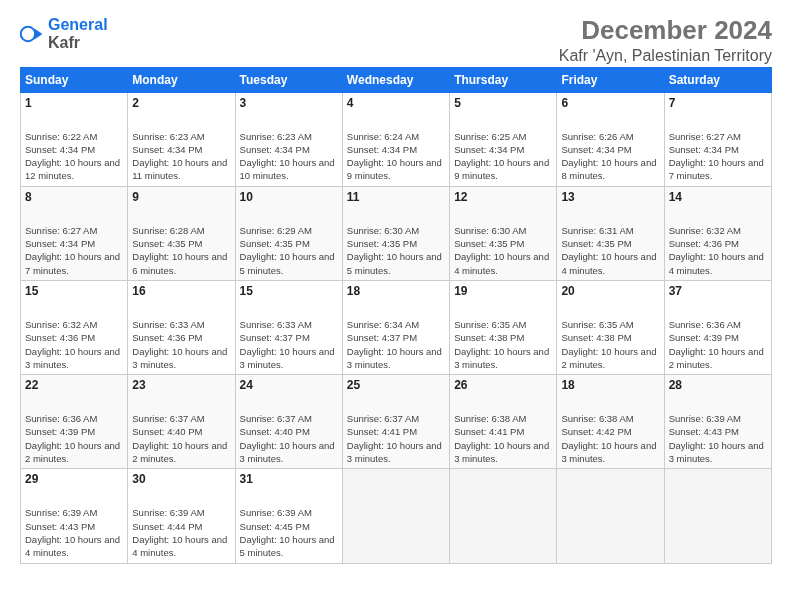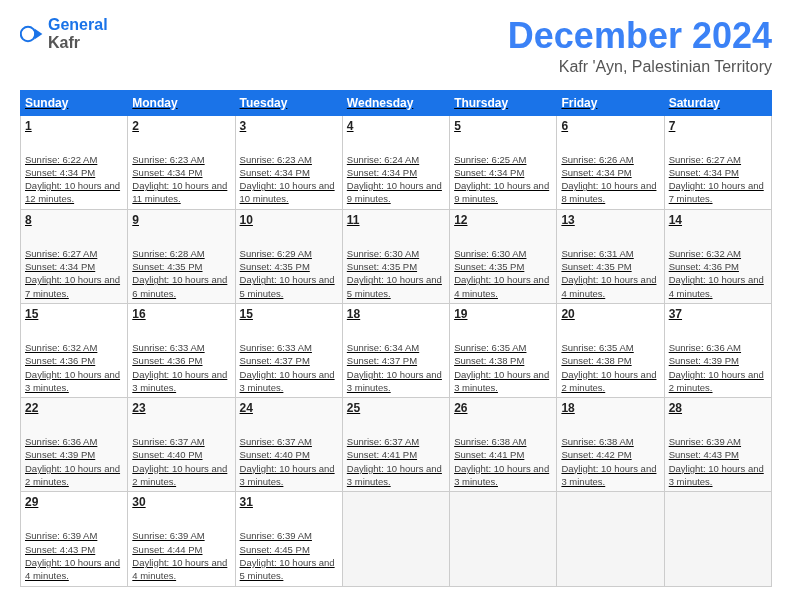--- a/index.html
+++ b/index.html
@@ -13,51 +13,50 @@
     .page {
       width: 792px;
       height: 612px;
       padding: 16px 20px 12px 20px;
       background: #fff;
     }
     .header {
       display: flex;
       justify-content: space-between;
       align-items: flex-start;
-      margin-bottom: 14px;
+      margin-bottom: 2px;
       gap: 12px;
     }
     .logo {
       display: flex;
       align-items: center;
       gap: 4px;
     }
     .logo-icon {
       width: 24px;
       height: 24px;
     }
     .title-area {
       text-align: right;
     }
     .main-title {
-      font-size: 36px;
+      font-size: 26px;
       font-weight: bold;
-      color: #3b82f6;
+      color: #737373;
       line-height: 1.1;
     }
     .subtitle {
       font-size: 16px;
       color: #555;
       margin-top: 2px;
     }
     .calendar-table {
       width: 100%;
       border-collapse: collapse;
       font-size: 10px;
-      text-decoration: underline;
     }
     .calendar-table thead th {
       background: #1a73e8;
       color: #fff;
       padding: 5px 4px;
       text-align: left;
       font-size: 12px;
       font-weight: bold;
       border: 1px solid #1a73e8;
     }

